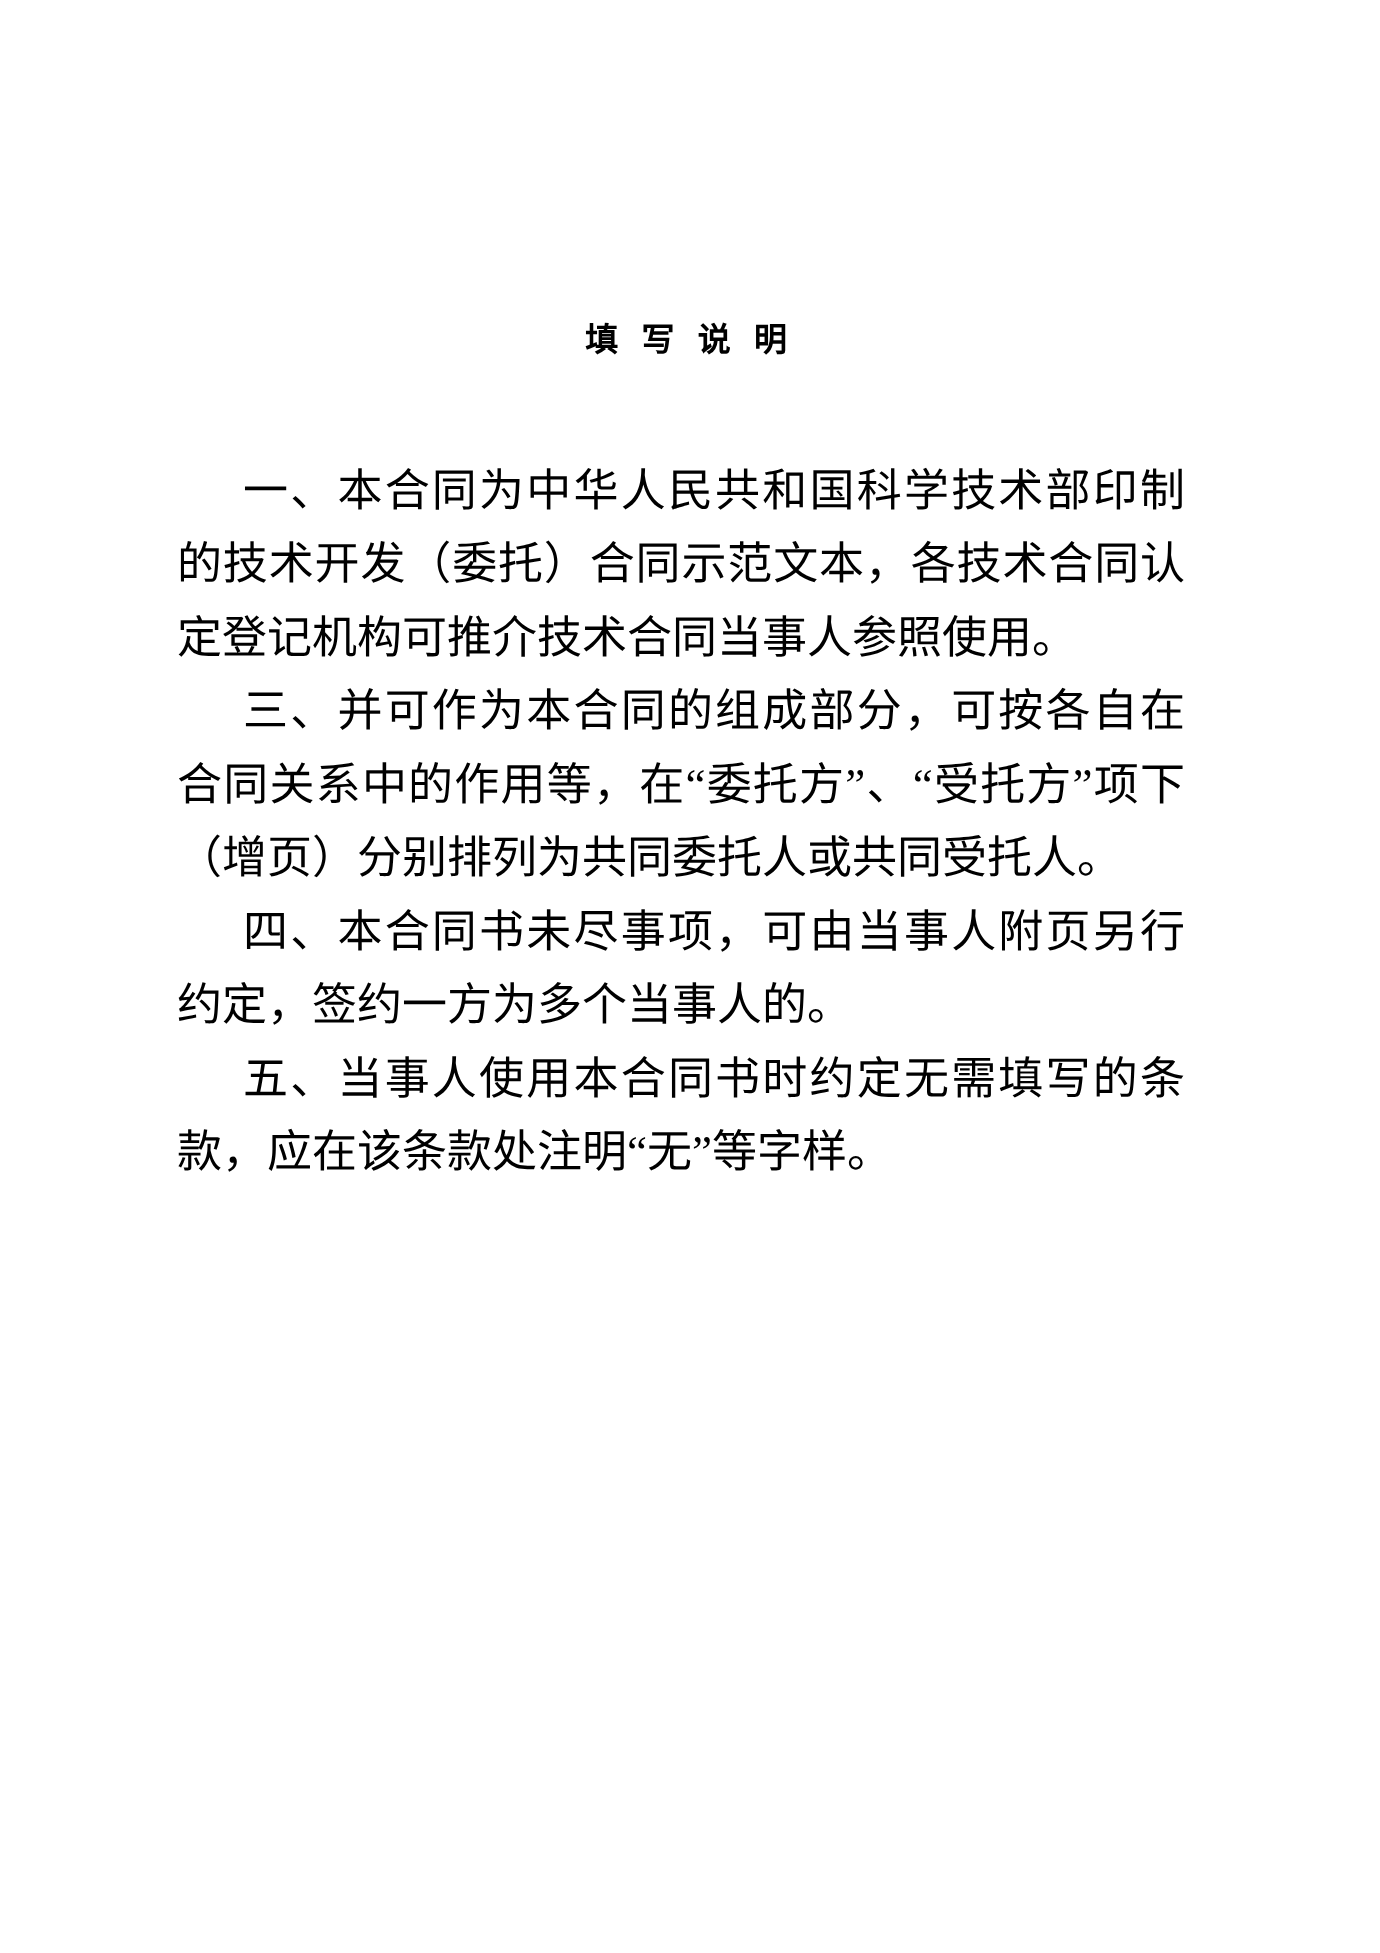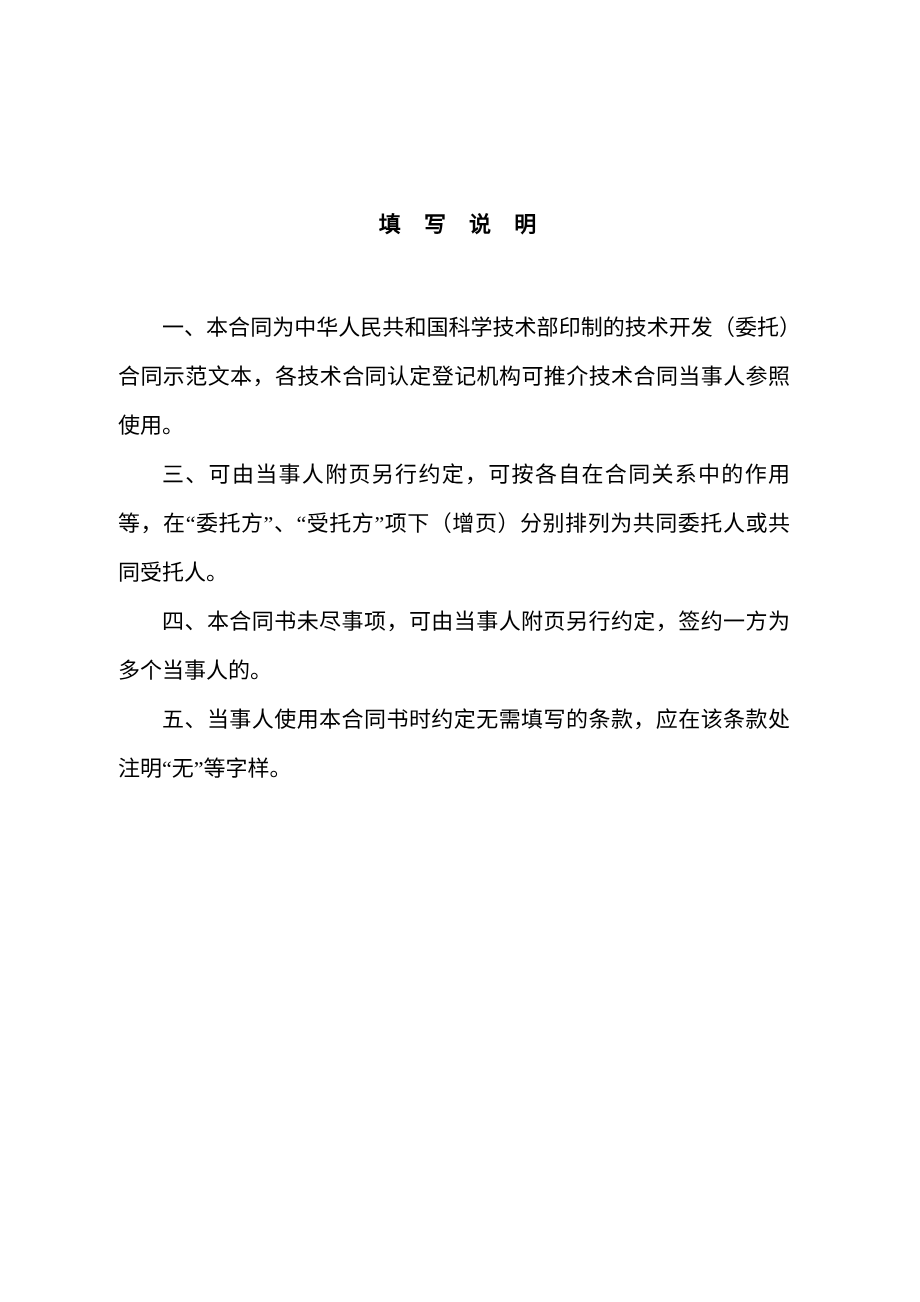--- a/index.html
+++ b/index.html
@@ -12,46 +12,46 @@
     width: 920px;
     height: 1302px;
     background: #ffffff;
     color: #000000;
     overflow: hidden;
   }
   .doc-title {
     margin: 0;
     padding-top: 211px;
     text-align: center;
-    font-family: Liberation Mono, monospace;
+    font-family: Liberation Serif, serif;
     font-weight: bold;
     font-size: 22px;
     line-height: 32px;
     letter-spacing: 5px;
   }
   .doc-body {
     margin-top: 60px;
     margin-left: 118px;
     width: 672px;
     font-family: "Liberation Serif", "DejaVu Serif", serif;
-    font-size: 22px;
+    font-size: 30px;
     line-height: 49px;
     text-align: justify;
   }
   .doc-body p {
     margin: 0;
     padding: 0;
     text-indent: 44px;
   }
 </style>
 </head>
 <body>
 
 <div class="page">
   <h1 class="doc-title">填 写 说 明</h1>
   <div class="doc-body">
 
   <p>一、本合同为中华人民共和国科学技术部印制的技术开发（委托）合同示范文本，各技术合同认定登记机构可推介技术合同当事人参照使用。</p>
-      <p>三、可由当事人附页另行约定，可按各自在合同关系中的作用等，在“委托方”、“受托方”项下（增页）分别排列为共同委托人或共同受托人。</p>
+      <p>三、并可作为本合同的组成部分，可按各自在合同关系中的作用等，在“委托方”、“受托方”项下（增页）分别排列为共同委托人或共同受托人。</p>
       <p>四、本合同书未尽事项，可由当事人附页另行约定，签约一方为多个当事人的。</p>
       <p>五、当事人使用本合同书时约定无需填写的条款，应在该条款处注明“无”等字样。</p>
     </div>
 </div>
 
 </body></html>

